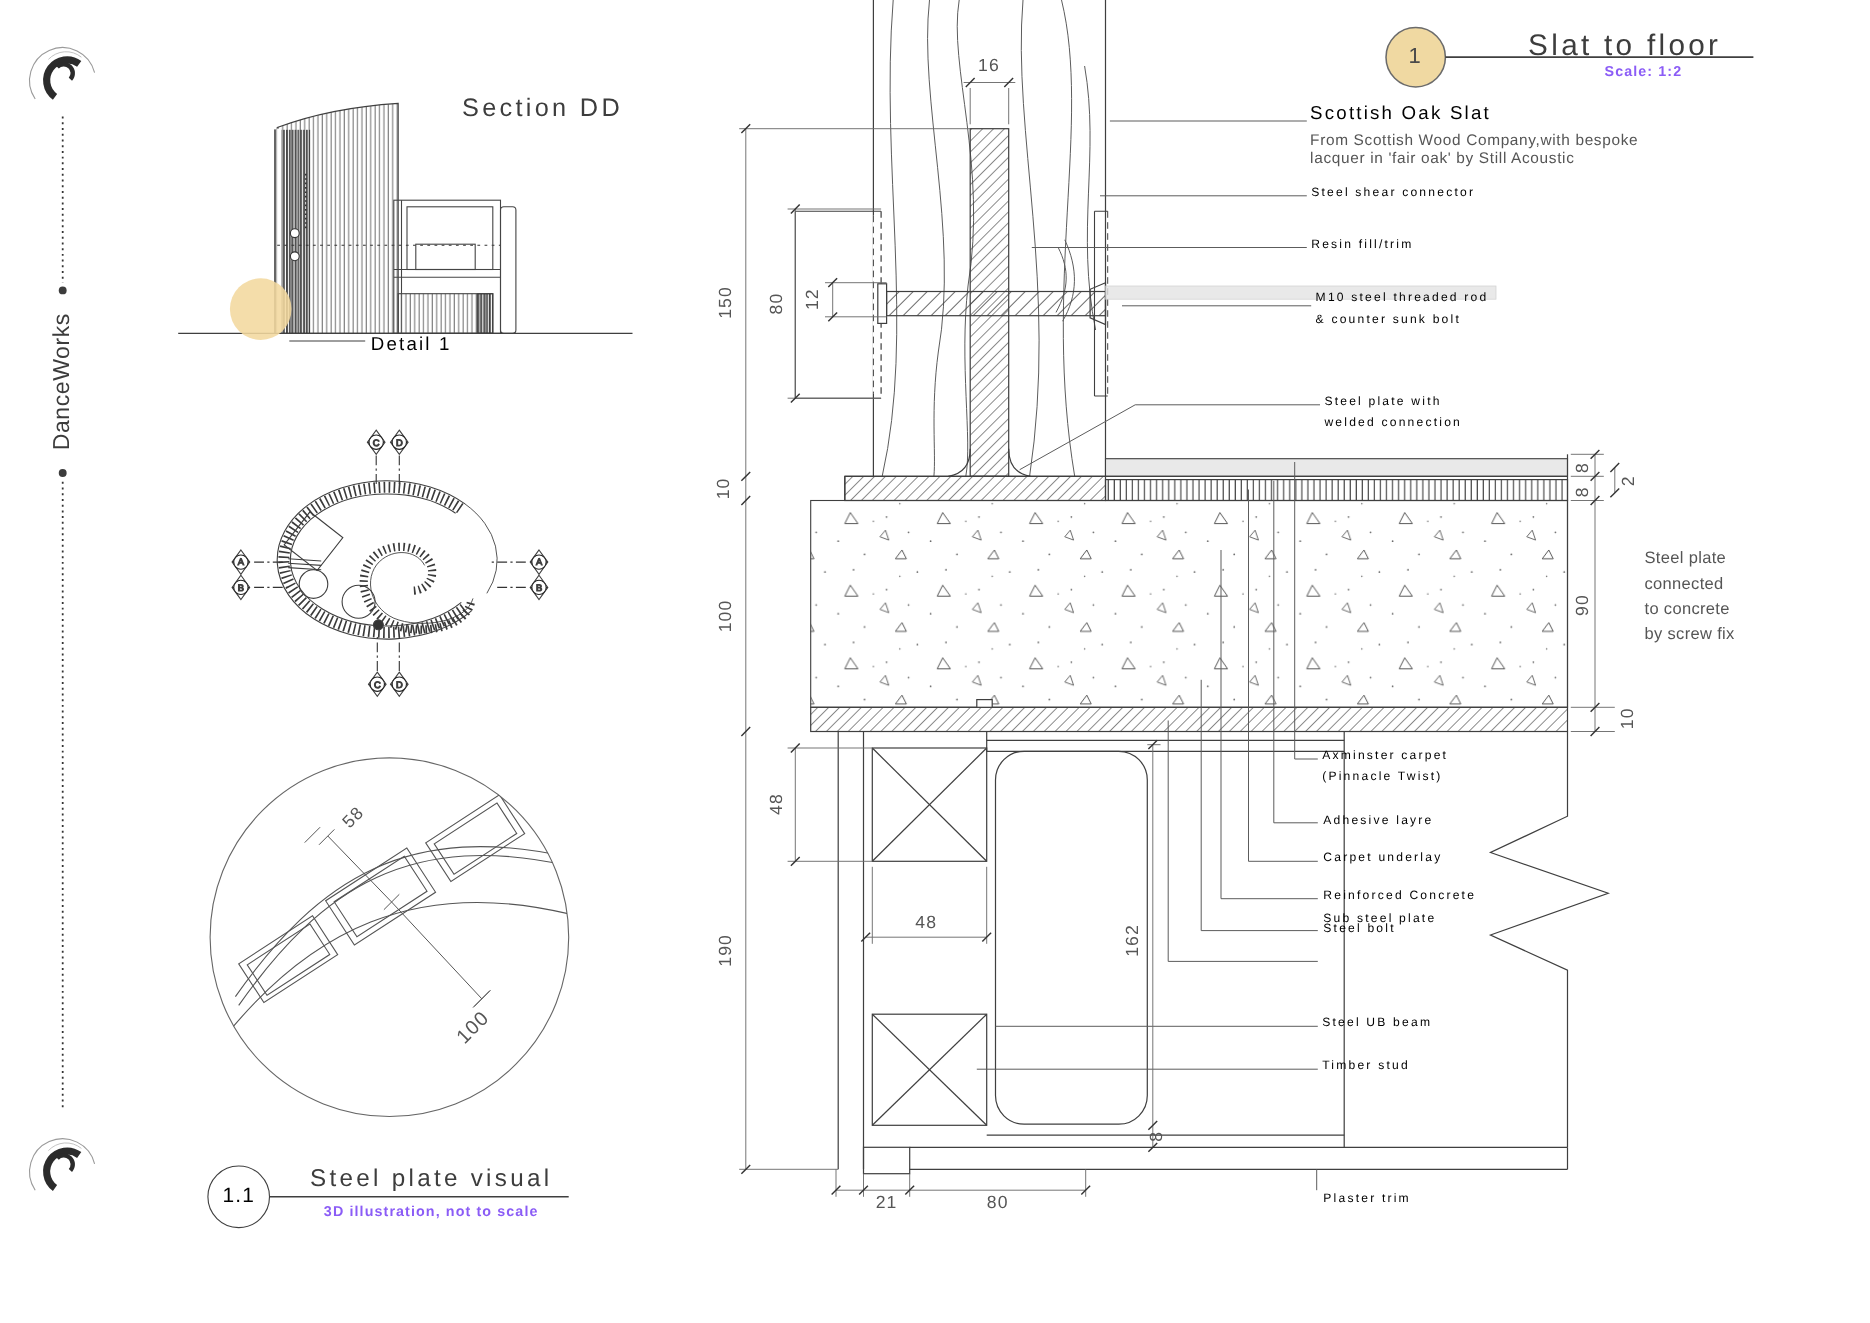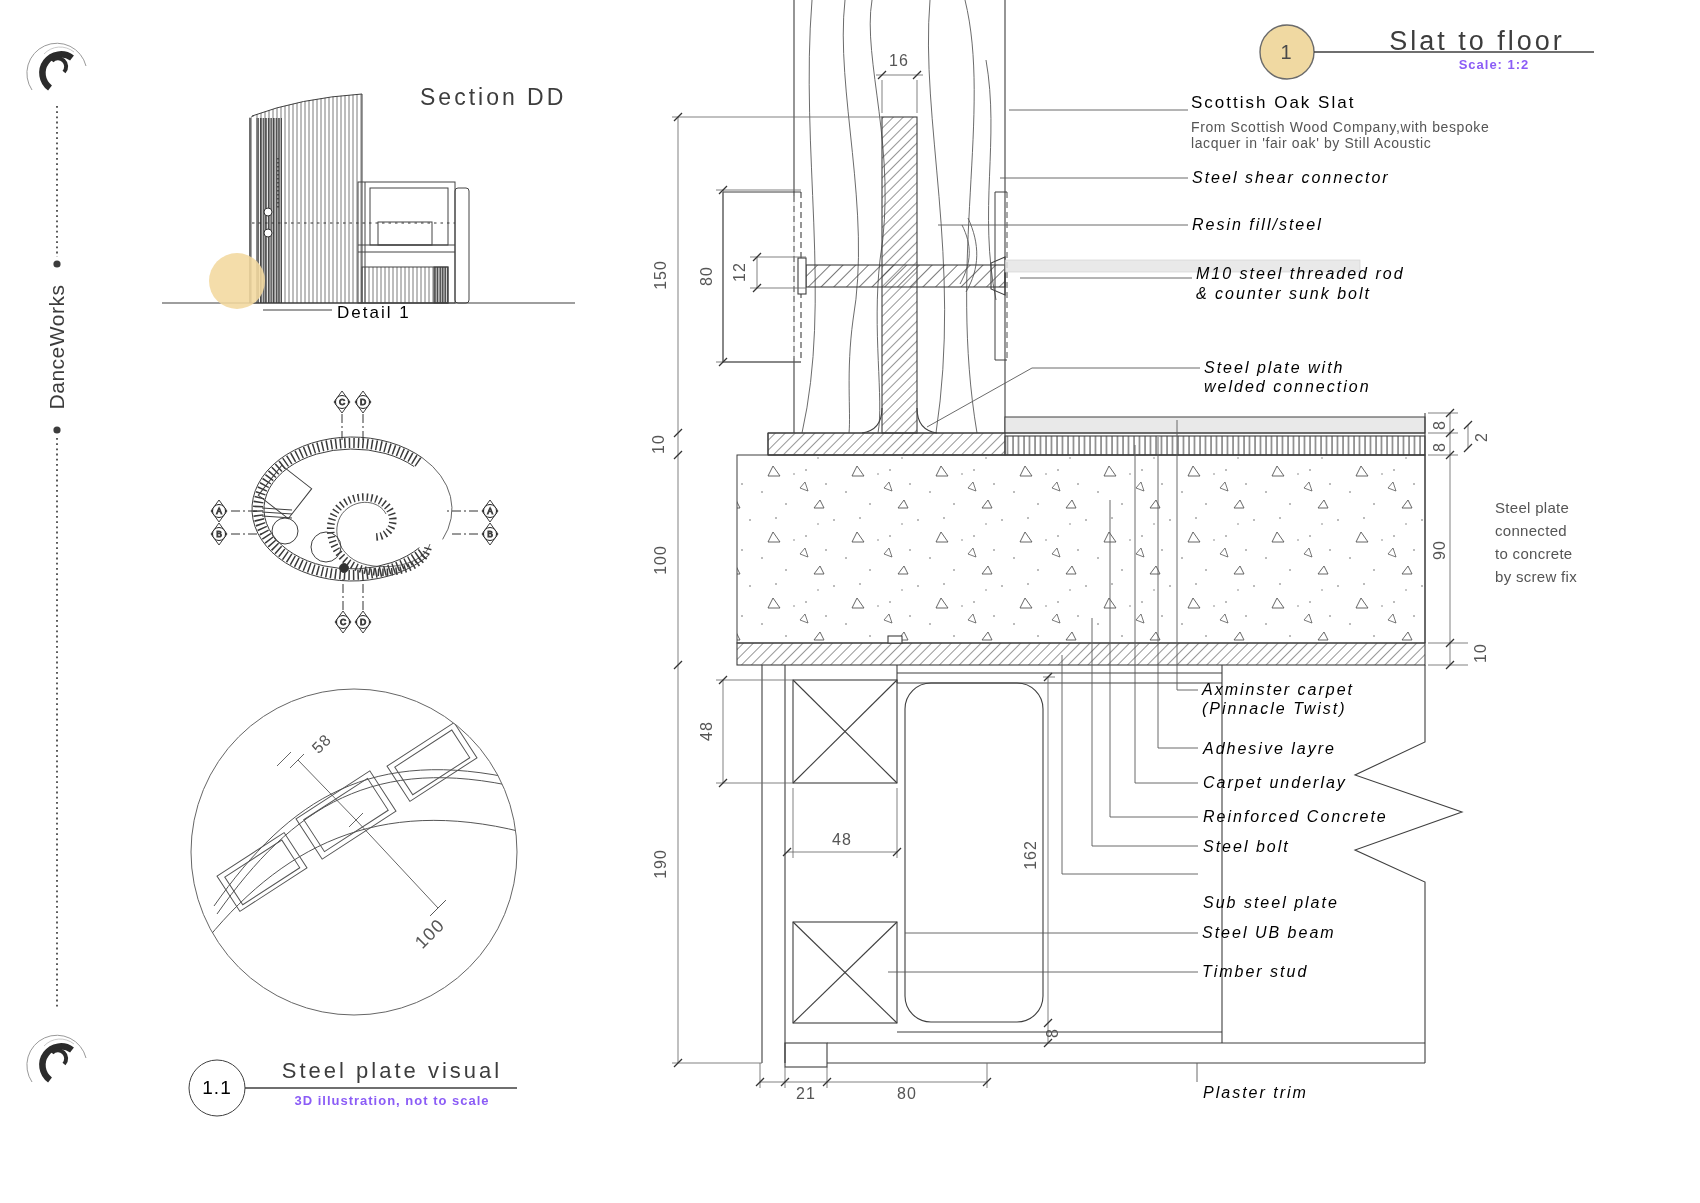--- a/index.html
+++ b/index.html
@@ -1,21 +1,21 @@
 <!DOCTYPE html>
 <html><head>
 <meta charset="utf-8">
 <style>
   html,body{margin:0;padding:0;background:#fff;}
   #sheet{position:relative;width:1700px;height:1203px;background:#ffffff;overflow:hidden;
          font-family:"Liberation Sans",sans-serif;}
   svg{position:absolute;left:0;top:0;}
   .lbl{position:absolute;font-family:"Liberation Sans",sans-serif;color:#000000;
        letter-spacing:2px;white-space:nowrap;line-height:1.15;}
-  .ann{font-size:16px;font-style:italic;}
+  .ann{font-size:11px;}
   .sub{font-size:14px;letter-spacing:.6px;color:#555;}
   .dim{font-size:16px;letter-spacing:1px;color:#565656;}
   .rot{transform:translate(-50%,-50%) rotate(-90deg);}
   .ctr{transform:translate(-50%,-50%);}
   .rot45{transform:translate(-50%,-50%) rotate(-45deg);}
   .title-big{font-size:27px;letter-spacing:3px;color:#3d3d3d;}
   .title-med{font-size:23px;letter-spacing:3px;color:#3d3d3d;}
   .bold-sub{font-size:13px;font-weight:bold;letter-spacing:1px;color:#8b5cf6;}
   .gill{font-family:"Liberation Sans",sans-serif;letter-spacing:.4px;color:#4f4f4f;}
   .right-align{text-align:center;}
@@ -392,32 +392,32 @@
   <div class="lbl bold-sub right-align" style="left:267px;top:1094px;width:250px;">3D illustration, not to scale</div>
 
   <div class="lbl ctr" style="left:1287px;top:52px;font-size:20px;color:#4a4a4a;">1</div>
   <div class="lbl title-big right-align" style="left:1360px;top:26px;width:234px;">Slat to floor</div>
   <div class="lbl bold-sub right-align" style="left:1394px;top:58px;width:200px;">Scale:  1:2</div>
 
   <div class="lbl" style="left:1191px;top:93px;font-size:17px;">Scottish Oak Slat</div>
   <div class="lbl sub" style="left:1191px;top:119px;">From Scottish Wood Company,with bespoke</div>
   <div class="lbl sub" style="left:1191px;top:135px;">lacquer in 'fair oak' by Still Acoustic</div>
   <div class="lbl ann" style="left:1192px;top:169px;">Steel shear connector</div>
-  <div class="lbl ann" style="left:1192px;top:216px;">Resin fill/steel</div>
+  <div class="lbl ann" style="left:1192px;top:216px;">Resin fill/trim</div>
   <div class="lbl ann" style="left:1196px;top:265px;">M10 steel threaded rod</div>
   <div class="lbl ann" style="left:1196px;top:285px;">&amp; counter sunk bolt</div>
   <div class="lbl ann" style="left:1204px;top:359px;text-align:center;">Steel plate with</div>
   <div class="lbl ann" style="left:1204px;top:378px;">welded connection</div>
   <div class="lbl ann" style="left:1202px;top:681px;">Axminster carpet</div>
   <div class="lbl ann" style="left:1202px;top:700px;">(Pinnacle Twist)</div>
   <div class="lbl ann" style="left:1203px;top:740px;">Adhesive layre</div>
   <div class="lbl ann" style="left:1203px;top:774px;">Carpet underlay</div>
   <div class="lbl ann" style="left:1203px;top:808px;">Reinforced Concrete</div>
   <div class="lbl ann" style="left:1203px;top:838px;">Steel bolt</div>
-  <div class="lbl ann" style="left:1203px;top:894px;">Sub steel plate</div>
+  <div class="lbl ann" style="left:1203px;top:829px;">Sub steel plate</div>
   <div class="lbl ann" style="left:1202px;top:924px;">Steel UB  beam</div>
   <div class="lbl ann" style="left:1202px;top:963px;">Timber stud</div>
   <div class="lbl ann" style="left:1203px;top:1084px;">Plaster trim</div>
 
   <div class="lbl gill note" style="left:1495px;top:496px;">
     <div>Steel plate</div>
     <div>connected</div>
     <div>to concrete</div>
     <div>by screw fix</div>
   </div>

